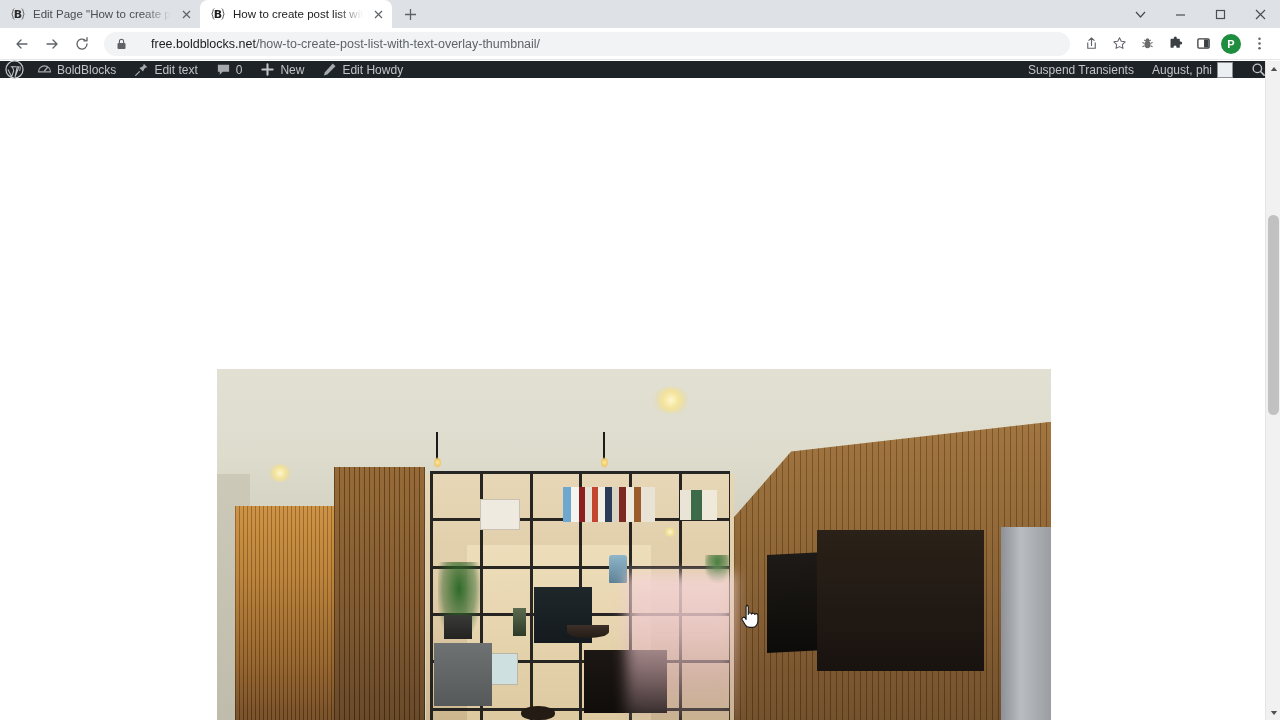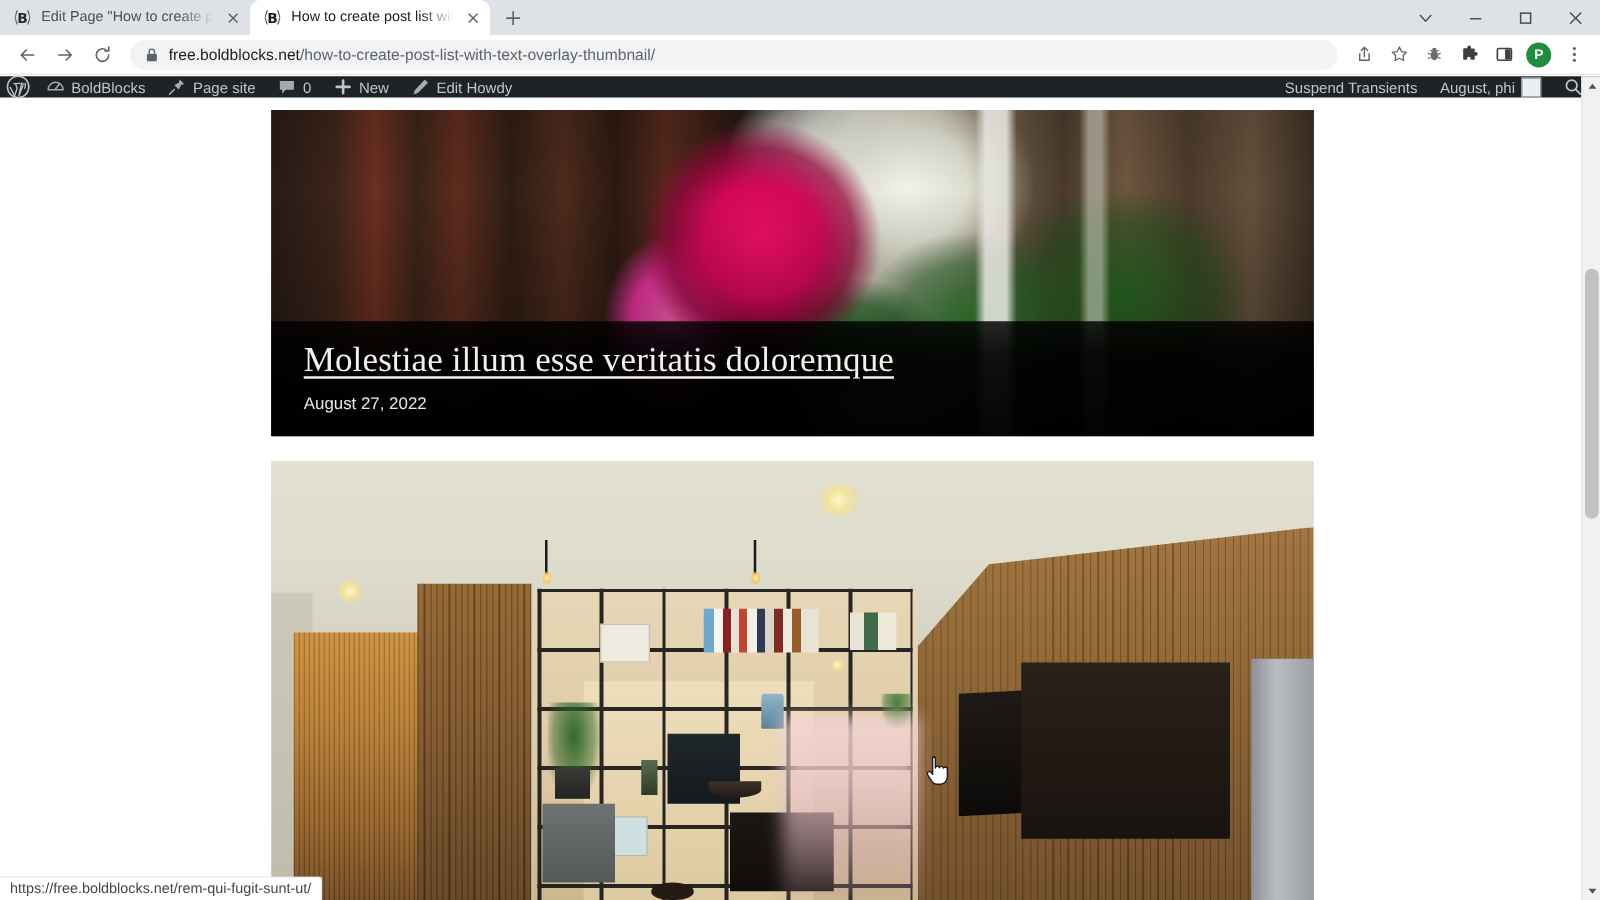--- a/index.html
+++ b/index.html
@@ -80,21 +80,21 @@
     display: flex; align-items: center; justify-content: center;
     color: #5f6368; flex: none;
   }
   .omnibox {
     flex: 1 1 auto;
     height: 24px; margin: 0 6px 0 6px;
     background: #f1f3f4;
     border-radius: 12px;
     display: flex; align-items: center;
     padding: 0 12px;
-    gap: 8px;
+    gap: 24px;
     overflow: hidden;
   }
   .omnibox .lock { flex: none; color: #5f6368; display:flex; }
   .url {
     font-size: 12.5px; color: #5f6368;
     white-space: nowrap; overflow: hidden;
     font-family: "Liberation Sans", sans-serif;
   }
   .url b { color: #202124; font-weight: normal; }
   .tb-icons { display: flex; align-items: center; gap: 2px; flex: none; }
@@ -546,21 +546,21 @@
         </span>
         <span>BoldBlocks</span>
       </div>
       <div class="wpitem">
         <span class="glyph">
           <svg width="15" height="15" viewBox="0 0 16 16">
             <path d="M10.5 1.8 L14.2 5.5 L11.6 6.4 L9.6 10.2 L5.8 6.4 L9.6 4.4 Z" fill="#a7aaad"></path>
             <path d="M5.8 10.2 L1.8 14.2" stroke="#a7aaad" stroke-width="1.3" stroke-linecap="round"></path>
           </svg>
         </span>
-        <span>Page site</span>
+        <span>Edit text</span>
       </div>
       <div class="wpitem">
         <span class="glyph">
           <svg width="15" height="15" viewBox="0 0 16 16">
             <path d="M2 3 h12 v7.5 h-6.8 L4 13.6 V10.5 H2 Z" fill="#a7aaad"></path>
           </svg>
         </span>
         <span>0</span>
       </div>
       <div class="wpitem">
@@ -595,27 +595,20 @@
             <circle cx="6.8" cy="6.8" r="4.5" stroke="#c3c4c7" stroke-width="1.5" fill="none"></circle>
             <path d="M10.2 10.2 L14 14" stroke="#c3c4c7" stroke-width="1.6" stroke-linecap="round"></path>
           </svg>
         </span>
       </div>
     </div>
   </div>
 
   <div class="page">
 
-    <div class="card1">
-      <div class="photo-flowers"></div>
-      <div class="overlay-band">
-        <a class="post-title">Molestiae illum esse veritatis doloremque</a>
-        <div class="post-date">August 27, 2022</div>
-      </div>
-    </div>
 
     <div class="card2">
       <div class="photo-interior">
         <div class="ph-ceiling"></div>
         <div class="ph-leftwall"></div>
         <div class="ph-backwall"></div>
         <div class="ph-woodR"></div>
         <div class="ph-fridge"></div>
         <div class="ph-woodL"></div>
         <div class="ph-woodL2"></div>
@@ -662,17 +655,14 @@
         </svg>
     </div>
     <div class="sb-thumb"></div>
     <div class="sb-arrow down">
       <svg width="8" height="6" viewBox="0 0 8 6">
           <path d="M0.8 1 L4 5 L7.2 1 Z" fill="#505050"></path>
         </svg>
     </div>
   </div>
 
-  <div class="statusbar">
-    <span>https://free.boldblocks.net/rem-qui-fugit-sunt-ut/</span>
-  </div>
 
 </div>
 
 </body></html>

